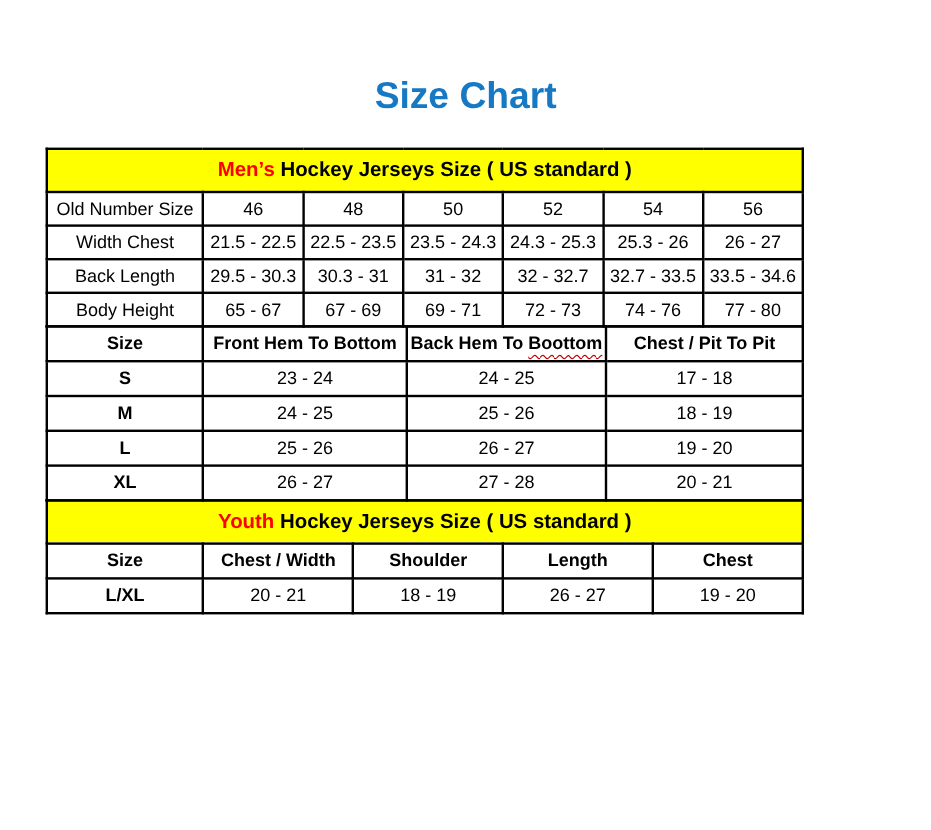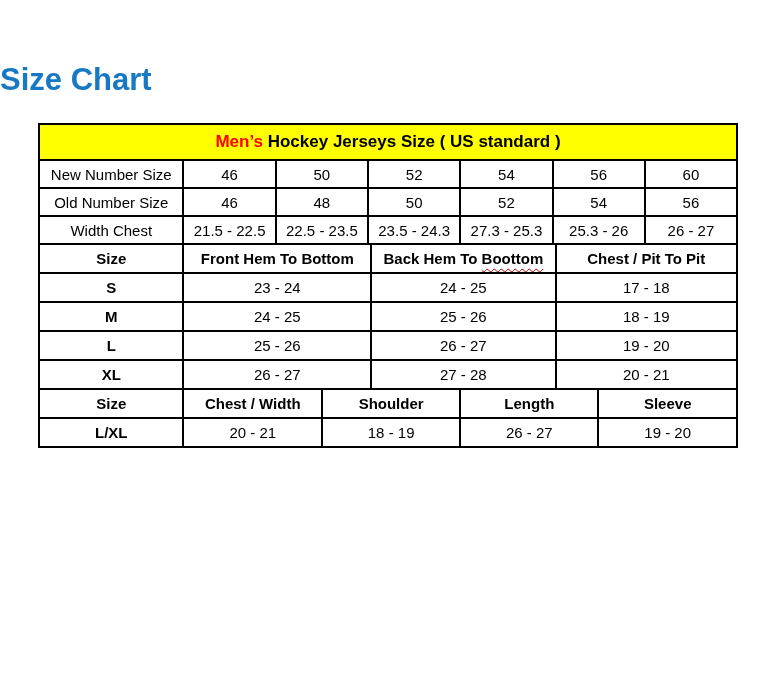--- a/index.html
+++ b/index.html
@@ -12,34 +12,35 @@
     padding: 0;
     background: #ffffff;
     width: 776px;
     height: 692px;
     font-family: "Liberation Sans", sans-serif;
     color: #000;
     overflow: hidden;
   }
   .page-title {
     margin: 62px 0 0 0;
+    text-align: center;
     font-size: 31px;
     line-height: 36px;
     font-weight: bold;
     color: var(--title-blue);
     letter-spacing: 0px;
   }
   .tables-wrap {
     width: 700px;
     margin: 25px auto 0 auto;
   }
   table.size-table {
     border-collapse: collapse;
     table-layout: fixed;
-    width: 700px;
+    width: 632px;
     padding-left: 24px;
   }
   table.size-table + table.size-table {
     margin-top: -2px;
   }
   .size-table td, .size-table th {
     border: 2px solid #000;
     text-align: center;
     vertical-align: middle;
     padding: 0;
@@ -91,45 +92,54 @@
         <col style="width:13.22%">
         <col style="width:13.22%">
         <col style="width:13.22%">
         <col style="width:13.2%">
     </colgroup>
     <tbody>
       <tr>
         <td colspan="7" class="banner-cell"><span class="accent">Men’s</span><span> Hockey Jerseys Size ( US standard )</span></td>
       </tr>
       <tr>
-        <td>New Number Size</td>
-        <td>46</td>
-        <td>50</td>
-        <td>52</td>
-        <td>54</td>
-        <td>56</td>
-        <td>60</td>
-      </tr>
-      <tr>
         <td>Old Number Size</td>
         <td>46</td>
         <td>48</td>
         <td>50</td>
         <td>52</td>
         <td>54</td>
         <td>56</td>
       </tr>
       <tr>
         <td>Width Chest</td>
         <td>21.5 - 22.5</td>
         <td>22.5 - 23.5</td>
         <td>23.5 - 24.3</td>
-        <td>27.3 - 25.3</td>
+        <td>24.3 - 25.3</td>
         <td>25.3 - 26</td>
         <td>26 - 27</td>
+      </tr>
+      <tr>
+        <td>Back Length</td>
+        <td>29.5 - 30.3</td>
+        <td>30.3 - 31</td>
+        <td>31 - 32</td>
+        <td>32 - 32.7</td>
+        <td>32.7 - 33.5</td>
+        <td>33.5 - 34.6</td>
+      </tr>
+      <tr>
+        <td>Body Height</td>
+        <td>65 - 67</td>
+        <td>67 - 69</td>
+        <td>69 - 71</td>
+        <td>72 - 73</td>
+        <td>74 - 76</td>
+        <td>77 - 80</td>
       </tr>
     </tbody>
   </table>
 
   <table class="size-table women-table">
     <colgroup>
       <col style="width:20.7%">
         <col style="width:26.9%">
         <col style="width:26.4%">
         <col style="width:26%">
@@ -170,26 +180,29 @@
 
   <table class="size-table youth-table">
     <colgroup>
       <col style="width:20.7%">
         <col style="width:19.85%">
         <col style="width:19.8%">
         <col style="width:19.8%">
         <col style="width:19.85%">
     </colgroup>
     <tbody>
+      <tr>
+        <td colspan="5" class="banner-cell"><span class="accent">Youth</span><span> Hockey Jerseys Size ( US standard )</span></td>
+      </tr>
       <tr class="head-row">
         <th>Size</th>
         <th>Chest / Width</th>
         <th>Shoulder</th>
         <th>Length</th>
-        <th>Sleeve</th>
+        <th>Chest</th>
       </tr>
       <tr>
         <th class="row-key">L/XL</th>
         <td>20 - 21</td>
         <td>18 - 19</td>
         <td>26 - 27</td>
         <td>19 - 20</td>
       </tr>
     </tbody>
   </table>

